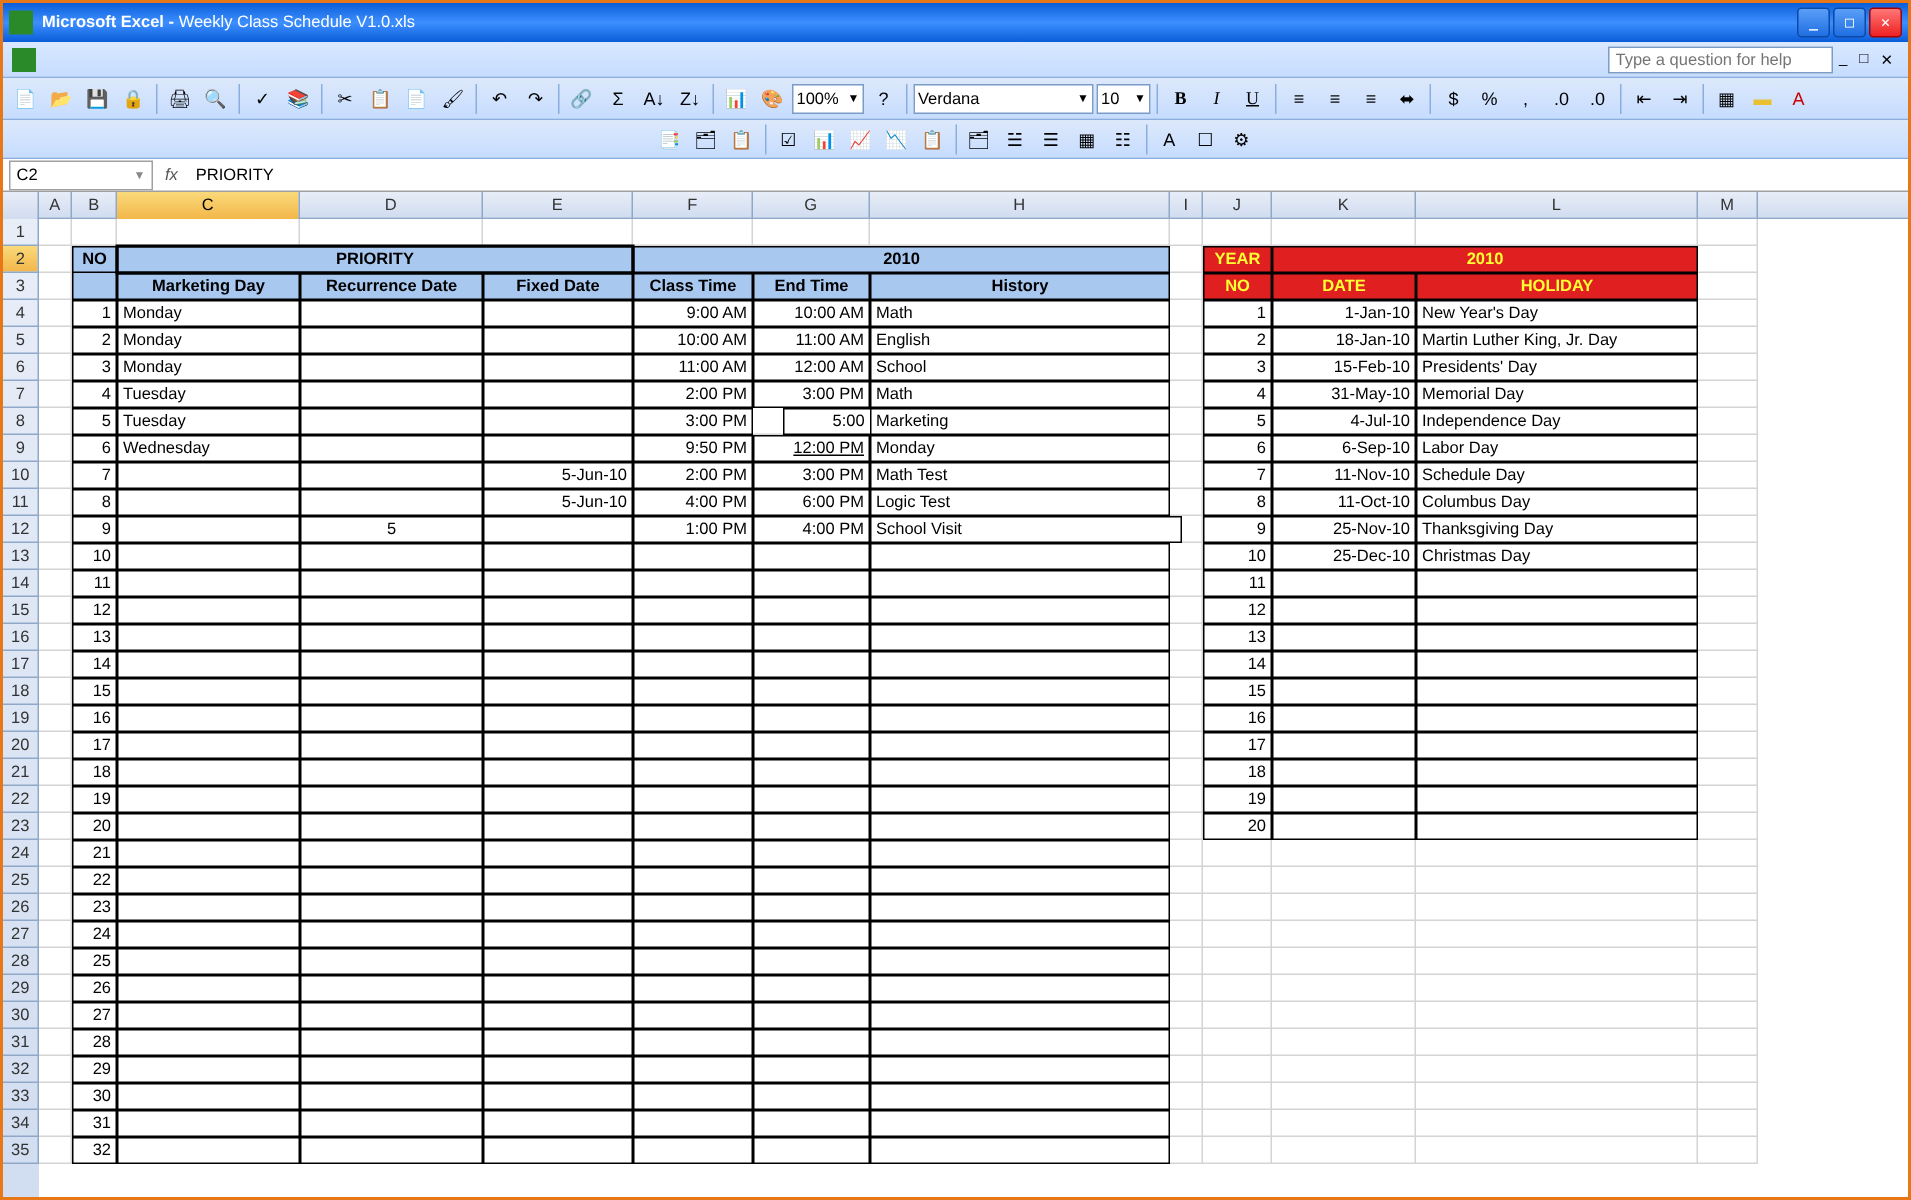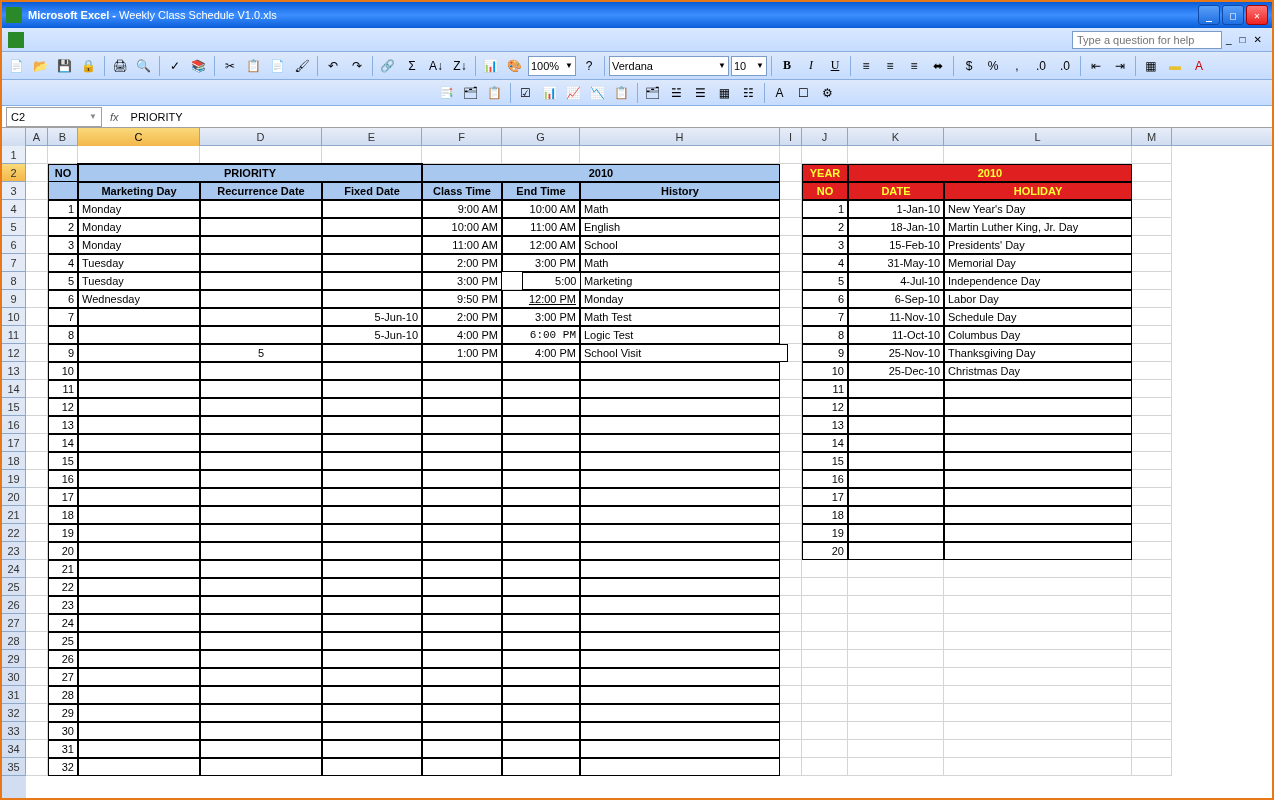--- a/index.html
+++ b/index.html
@@ -740,21 +740,21 @@
         <div class="gcell bord c" style="left: 174px; top: 162px; width: 122px;"></div>
         <div class="gcell bord r" style="left: 296px; top: 162px; width: 100px;">5-Jun-10</div>
         <div class="gcell bord r" style="left: 396px; top: 162px; width: 80px;">2:00 PM</div>
         <div class="gcell bord r" style="left: 476px; top: 162px; width: 78px;">3:00 PM</div>
         <div class="gcell bord" style="left: 554px; top: 162px; width: 200px;">Math Test</div>
         <div class="gcell bord r" style="left: 22px; top: 180px; width: 30px;">8</div>
         <div class="gcell bord" style="left: 52px; top: 180px; width: 122px;"></div>
         <div class="gcell bord c" style="left: 174px; top: 180px; width: 122px;"></div>
         <div class="gcell bord r" style="left: 296px; top: 180px; width: 100px;">5-Jun-10</div>
         <div class="gcell bord r" style="left: 396px; top: 180px; width: 80px;">4:00 PM</div>
-        <div class="gcell bord r" style="left: 476px; top: 180px; width: 78px; font-family: Liberation Mono, monospace;">6:00 PM</div>
+        <div class="gcell bord r" style="left: 476px; top: 180px; width: 78px;">6:00 PM</div>
         <div class="gcell bord" style="left: 554px; top: 180px; width: 200px;">Logic Test</div>
         <div class="gcell bord r" style="left: 22px; top: 198px; width: 30px;">9</div>
         <div class="gcell bord" style="left: 52px; top: 198px; width: 122px;"></div>
         <div class="gcell bord c" style="left: 174px; top: 198px; width: 122px;">5</div>
         <div class="gcell bord r" style="left: 296px; top: 198px; width: 100px;"></div>
         <div class="gcell bord r" style="left: 396px; top: 198px; width: 80px;">1:00 PM</div>
         <div class="gcell bord r" style="left: 476px; top: 198px; width: 78px;">4:00 PM</div>
         <div class="gcell bord" style="left: 554px; top: 198px; width: 208px;">School Visit</div>
         <div class="gcell bord r" style="left: 22px; top: 216px; width: 30px;">10</div>
         <div class="gcell bord" style="left: 52px; top: 216px; width: 122px;"></div>

